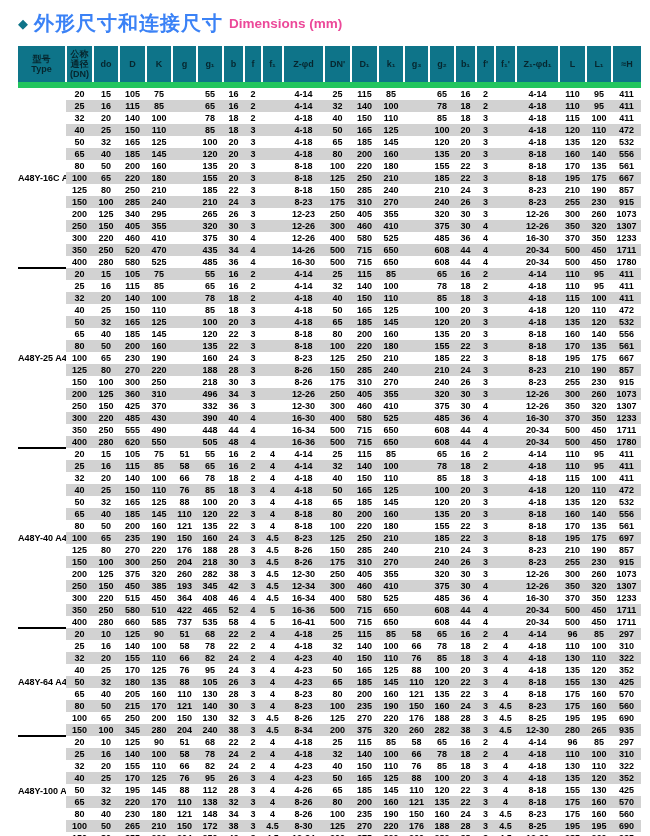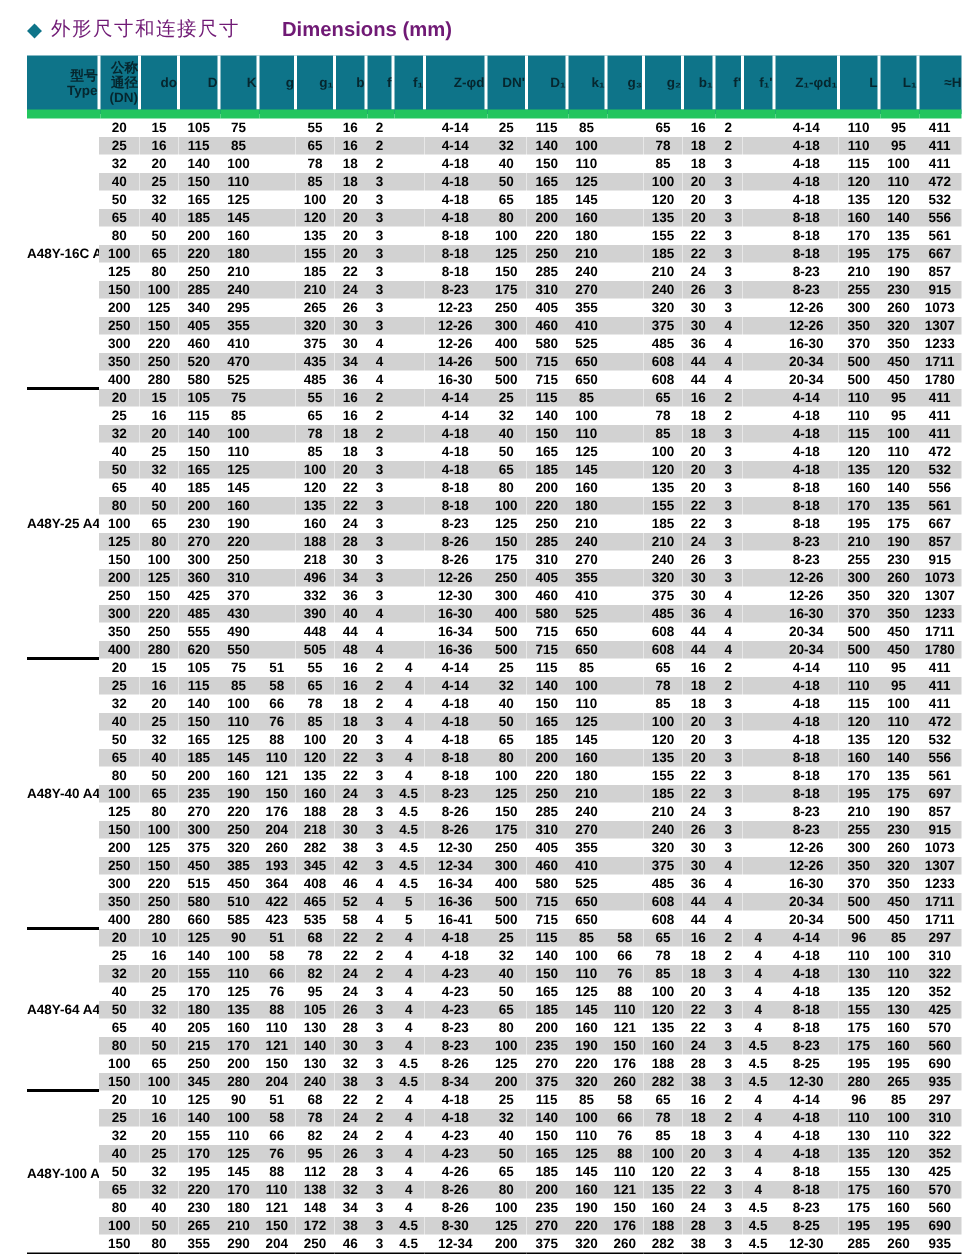--- a/index.html
+++ b/index.html
@@ -1,25 +1,25 @@
 <!DOCTYPE html>
 <html style="--teal: #0e7489; --stripe: #d2d2d2;"><head>
 <meta charset="utf-8">
 <style>
   html,body{margin:0;padding:0;background:#fff;}
   .page{position:relative;width:650px;height:836px;background:#fff;overflow:hidden;
         font-family:"Liberation Sans",sans-serif;}
   .titlebar{display:flex;align-items:center;gap:6px;margin:10px 0 9px 18px;}
   .bullet{color:var(--teal,#0e7489);font-size:13px;line-height:13px;}
-  .title-zh{font-size:13px;font-weight:normal;color:#701a75;letter-spacing:1px;}
-  .title-en{font-size:13.5px;font-weight:bold;color:#701a75;margin-left:22px;}
+  .title-zh{font-size:20px;font-weight:bold;color:#3b82f6;letter-spacing:1px;}
+  .title-en{font-size:13.5px;font-weight:bold;color:#ec4899;}
   table.dim{border-collapse:collapse;table-layout:fixed;width:614px;margin-left:18px;
             border-bottom:3px solid #000;}
   table.dim th{background:var(--teal,#0e7489);color:#06262e;font-size:9px;font-weight:bold;
-      text-align:right;vertical-align:middle;height:34px;padding:1px 0;line-height:10px;
+      text-align:center;vertical-align:middle;height:34px;padding:1px 0;line-height:10px;
       white-space:pre-line;border-right:2px solid #fff;border-bottom:6px solid #22c55e;}
   table.dim th:last-child{border-right:none;}
   table.dim td{font-size:9px;font-weight:bold;color:#000;text-align:center;
       height:12px;padding:0;line-height:12px;white-space:nowrap;overflow:hidden;}
   tr.stripe td{background:var(--stripe,#d2d2d2);}
   td.typecell{background:#fff !important;font-size:8.5px;line-height:10.5px;
       font-weight:bold;white-space:pre-line;vertical-align:middle;}
   tbody.sep td.typecell{border-top:2px solid #000;}
 </style>
 </head>
@@ -1159,21 +1159,21 @@
           <td>20-34</td>
           <td>500</td>
           <td>450</td>
           <td>1711</td>
         </tr>
         <tr>
           <td>400</td>
           <td>280</td>
           <td>660</td>
           <td>585</td>
-          <td>423</td>
+          <td>737</td>
           <td>535</td>
           <td>58</td>
           <td>4</td>
           <td>5</td>
           <td>16-41</td>
           <td>500</td>
           <td>715</td>
           <td>650</td>
           <td></td>
           <td>608</td>

